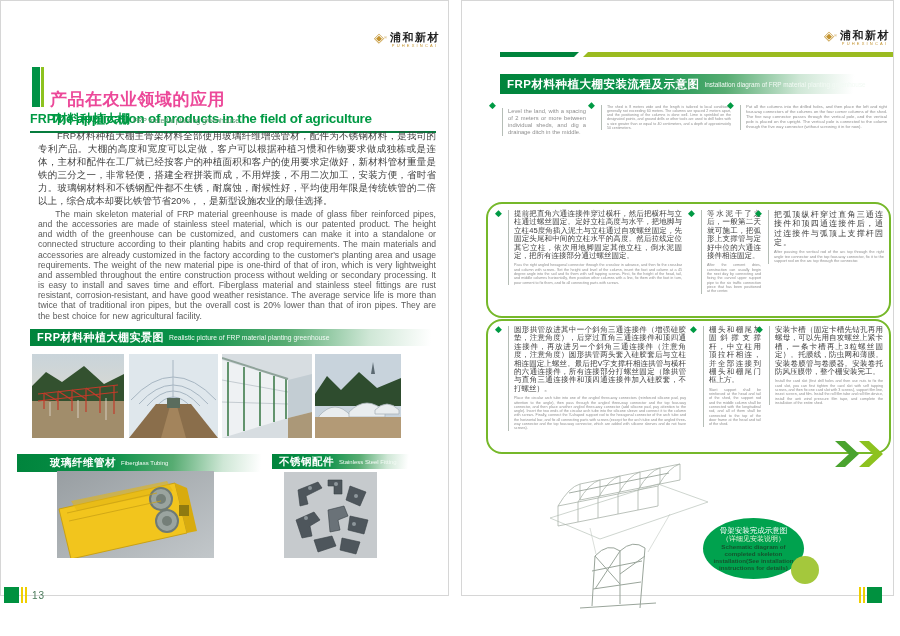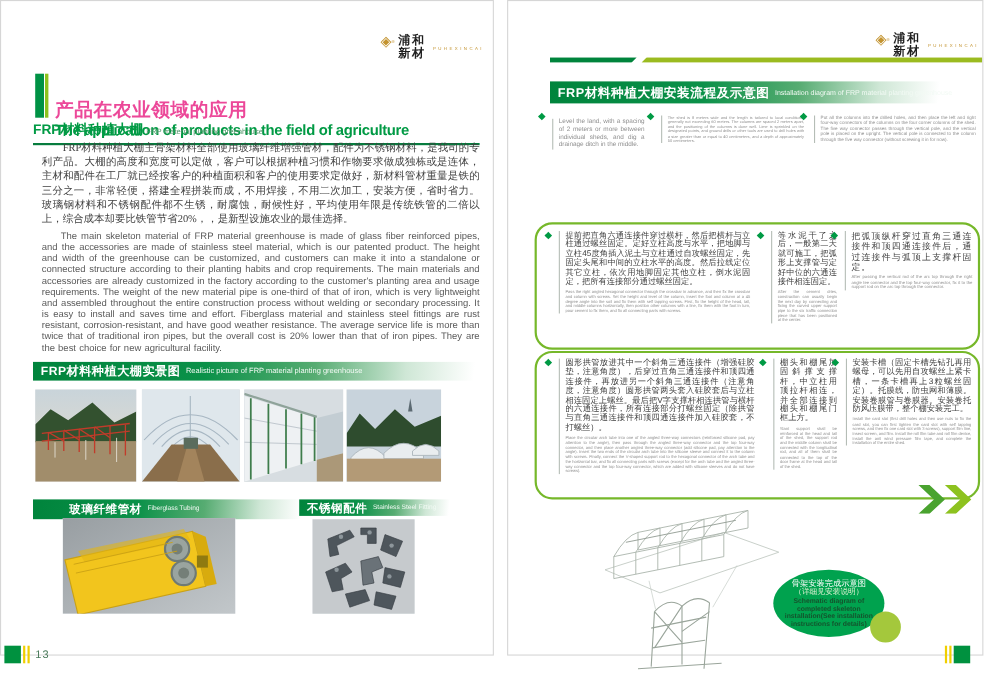--- a/index.html
+++ b/index.html
@@ -6,34 +6,34 @@
   .canvas{position:relative;width:900px;height:636px;background:#fff;overflow:hidden;
           font-family:"Liberation Sans", sans-serif;}
   .group{display:contents;}
   .abs{position:absolute;}
   .page-frame{position:absolute;border:1px solid #d6d6d6;background:#fff;}
 
   
   .logo{display:flex;align-items:flex-start;gap:3px;justify-content:flex-end;}
   .logo-icon{color:#c3932f;font-size:13px;line-height:13px;}
   .logo-tm{font-size:4px;color:#c3932f;vertical-align:top;}
-  .logo-txt{display:flex;flex-direction:row;align-items:center;}
+  .logo-txt{display:flex;flex-direction:column;align-items:center;}
   .logo-cn{font-size:11px;font-weight:bold;color:#1f1f1f;letter-spacing:1.5px;line-height:12px;}
   .logo-en{font-size:4px;color:#c3932f;letter-spacing:2.2px;line-height:5px;}
 
   
   .title-bar{width:12px;height:40px;background:linear-gradient(90deg,#009245 0 68%,#ffffff 68% 77%,#8dc21f 77% 100%);}
   .title-en{font-size:13.5px;font-weight:bold;color:#009a44;letter-spacing:-0.3px;white-space:nowrap;margin-top:43px;}
   .title-cn{font-size:17px;font-weight:bold;color:#ec4899;letter-spacing:0.5px;}
 
   .sec-head{border-bottom:2px solid #077c3e;padding-bottom:3px;}
   .sec-head .cnh{font-size:12.5px;font-weight:bold;color:#009a44;}
   .sec-head .enh{font-size:7px;color:#53966b;margin-left:3px;}
 
-  .para-cn{font-size:9.5px;line-height:13px;color:#3f3f3f;text-align:justify;text-indent:2em;font-family:Liberation Serif, serif;}
+  .para-cn{font-size:9.5px;line-height:13px;color:#3f3f3f;text-align:justify;text-indent:2em;}
   .para-en{font-size:8.6px;line-height:10.15px;color:#5a5a5a;text-align:justify;text-indent:2em;word-spacing:0.5px;}
 
   .banner{display:flex;align-items:center;background:linear-gradient(95deg,#00843c 0%,#0b9149 38%,#57ac72 62%,#cfe7d6 82%,#ffffff 97%);padding-left:7px;}
   .banner .bcn{font-size:11px;font-weight:bold;color:#ffffff;letter-spacing:0.5px;white-space:nowrap;}
   .banner .ben{font-size:6.8px;color:#f2faf4;margin-left:5px;white-space:nowrap;}
   .banner-sm .bcn{font-size:10.5px;}
   .banner-sm .ben{font-size:6px;}
 
   .photo{position:absolute;overflow:hidden;background:#d8dde0;}
   .photo svg{display:block;width:100%;height:100%;}
@@ -177,21 +177,21 @@
         <path d="M56,20 L58,8 L60,20 Z" fill="#5c6a72"></path>
         <g fill="#e9edef" stroke="#aab4ba" stroke-width="0.8">
           <path d="M4,62 Q20,44 36,62 L36,66 L4,66 Z"></path>
           <path d="M34,58 Q52,40 70,58 L70,63 L34,63 Z"></path>
           <path d="M60,56 Q72,44 84,56 L84,60 L60,60 Z"></path>
         </g>
         <rect y="63" width="86" height="21" fill="#b39a76"></rect>
       </svg>
     </div>
 
-    <div class="abs banner banner-sm" style="left:30px;top:454px;width:218px;height:18px;padding-left:33px;">
+    <div class="abs banner banner-sm" style="left:17px;top:454px;width:218px;height:18px;padding-left:33px;">
       <span class="bcn">玻璃纤维管材</span>
       <span class="ben">Fiberglass Tubing</span>
     </div>
     <div class="abs banner banner-sm" style="left:272px;top:454px;width:133px;height:15px;">
       <span class="bcn">不锈钢配件</span>
       <span class="ben">Stainless Steel Fitting</span>
     </div>
 
     <div class="photo" style="left:57px;top:471px;width:157px;height:87px;">
       <svg viewBox="0 0 157 87" preserveAspectRatio="none">

